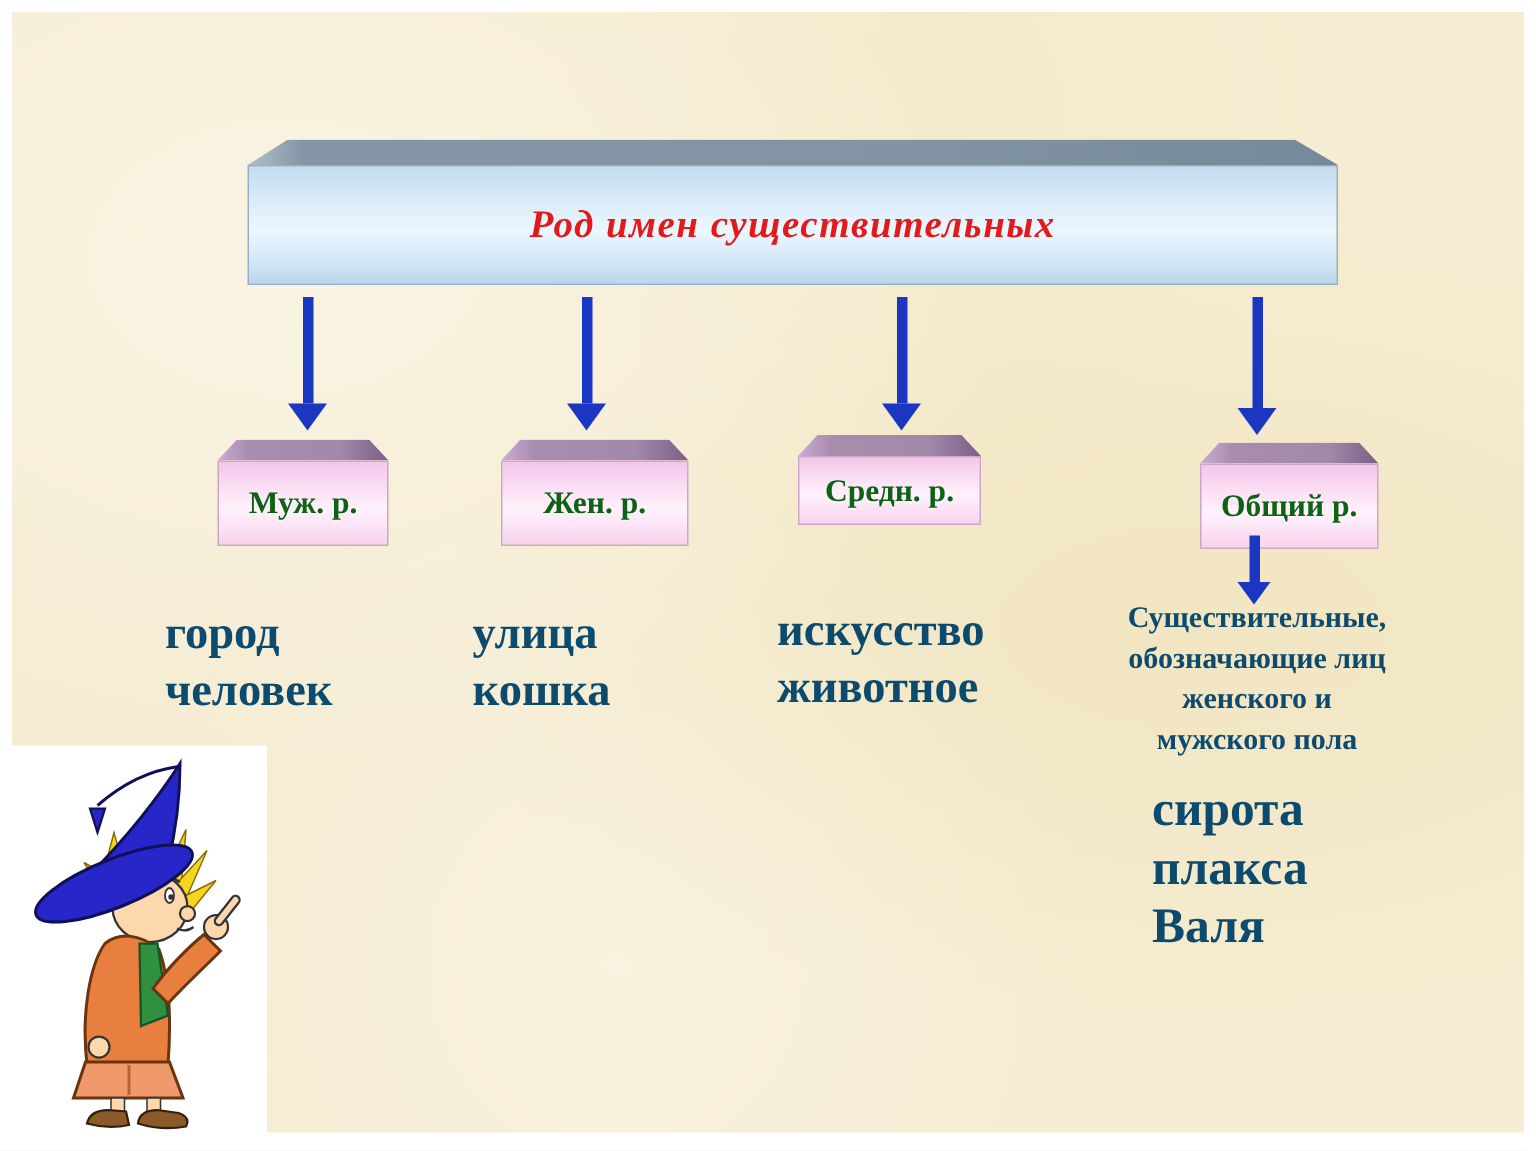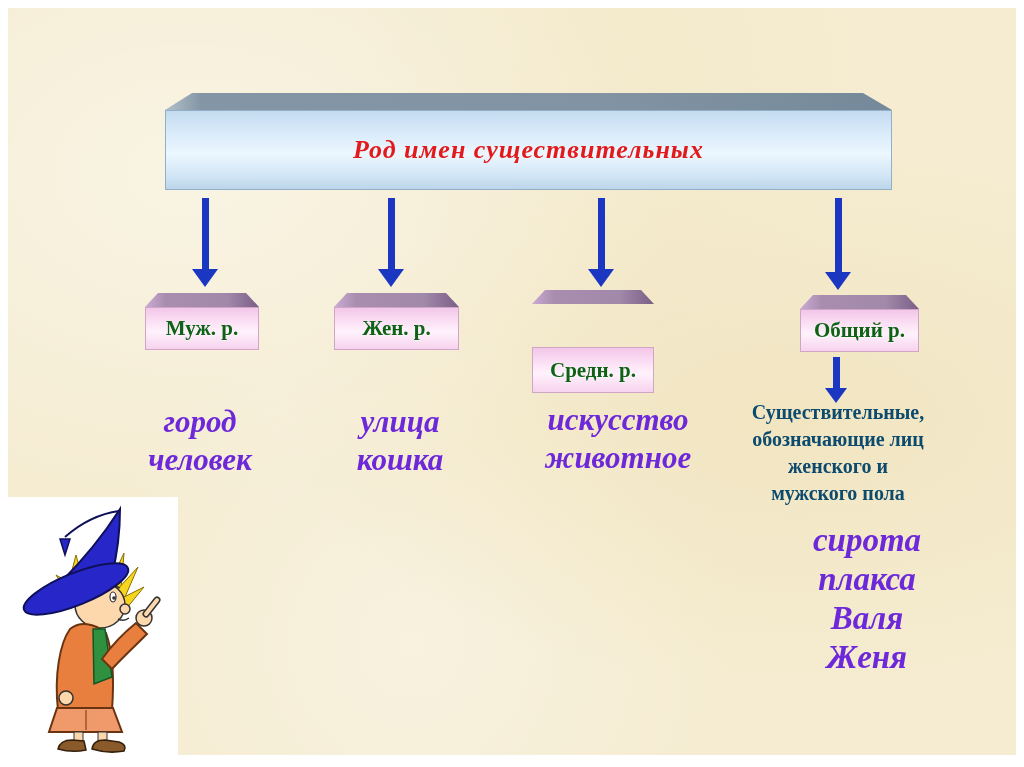--- a/index.html
+++ b/index.html
@@ -29,32 +29,32 @@
     background:linear-gradient(180deg,#c3dbf0 0%, #d9ebfa 28%, #ecf7ff 55%, #cfe4f4 85%, #bcd5ea 100%);
     display:flex;align-items:center;justify-content:center;
   }
   .title-text{font-size:26px;font-weight:bold;font-style:italic;color:#e31a1c;letter-spacing:1px;}
   .cat-top{
     height:14px;
     clip-path:polygon(13px 0, calc(100% - 13px) 0, 100% 100%, 0 100%);
     background:linear-gradient(90deg,#cbabd4 0%, #a98daf 18%, #a189aa 72%, #7b5e86 100%);
   }
   .cat-face{
-    height:43px;border:1px solid #cfa6c6;box-sizing:border-box;
+    height:57px;border:1px solid #cfa6c6;box-sizing:border-box;
     background:linear-gradient(180deg,#f3c6e9 0%, #fbdff4 32%, #fff2fc 58%, #f7d2ee 100%);
     display:flex;align-items:center;justify-content:center;
   }
   .cat-label{font-size:21px;font-weight:bold;color:#0d6214;text-shadow:0 1px 0 rgba(255,255,255,.5);}
   
   .arrow{position:absolute;display:flex;flex-direction:column;align-items:center;}
   .arrow .shaft{width:7px;background:#1b36c0;flex:1;}
   .arrow .head{width:0;height:0;border-left:13px solid transparent;border-right:13px solid transparent;border-top:18px solid #1b36c0;}
   .arrow.small .head{border-left:11px solid transparent;border-right:11px solid transparent;border-top:15px solid #1b36c0;}
   
-  .examples{position:absolute;text-align:center;color:#6d28d9;font-weight:bold;font-style:italic;font-size:31px;line-height:38px;}
+  .examples{position:absolute;color:#0c4a6e;font-weight:bold;font-size:31px;line-height:38px;}
   .examples span{display:block;}
   .note{position:absolute;left:727px;top:399px;width:222px;text-align:center;color:#0c4a6e;font-weight:bold;font-size:20px;line-height:27px;}
   .note span{display:block;}
   .common-examples{left:768px;top:521px;width:198px;font-size:33px;line-height:39px;}
   
   .photo{position:absolute;left:8px;top:497px;width:170px;height:262px;background:#ffffff;}
 </style>
 </head>
 <body>
 
@@ -92,21 +92,21 @@
     </div>
   </div>
   <div class="slab" style="left:334px;top:293px;width:125px;">
     <div class="cat-top"></div>
     <div class="cat-face">
       <span class="cat-label">Жен. р.</span>
     </div>
   </div>
   <div class="slab" style="left:532px;top:290px;width:122px;">
     <div class="cat-top"></div>
-    <div class="cat-face" style="height:46px;margin-top:43px;">
+    <div class="cat-face" style="height:46px;">
       <span class="cat-label">Средн. р.</span>
     </div>
   </div>
   <div class="slab" style="left:764px;top:295px;width:119px;padding-left:36px;">
     <div class="cat-top"></div>
     <div class="cat-face">
       <span class="cat-label">Общий р.</span>
     </div>
   </div>
 
@@ -132,21 +132,20 @@
     <span>Существительные,</span>
     <span>обозначающие лиц</span>
     <span>женского и</span>
     <span>мужского пола</span>
   </div>
 
   <div class="examples common-examples">
     <span>сирота</span>
     <span>плакса</span>
     <span>Валя</span>
-    <span>Женя</span>
   </div>
 
   <div class="photo">
     <svg width="170" height="262" viewBox="0 0 170 262">
 
       <g fill="#f6d51f" stroke="#8a6d00" stroke-width="1">
         <polygon points="58,96 68,58 78,94"></polygon>
         <polygon points="74,90 86,50 94,88"></polygon>
         <polygon points="90,86 101,46 106,86"></polygon>
         <polygon points="101,88 116,56 113,92"></polygon>

